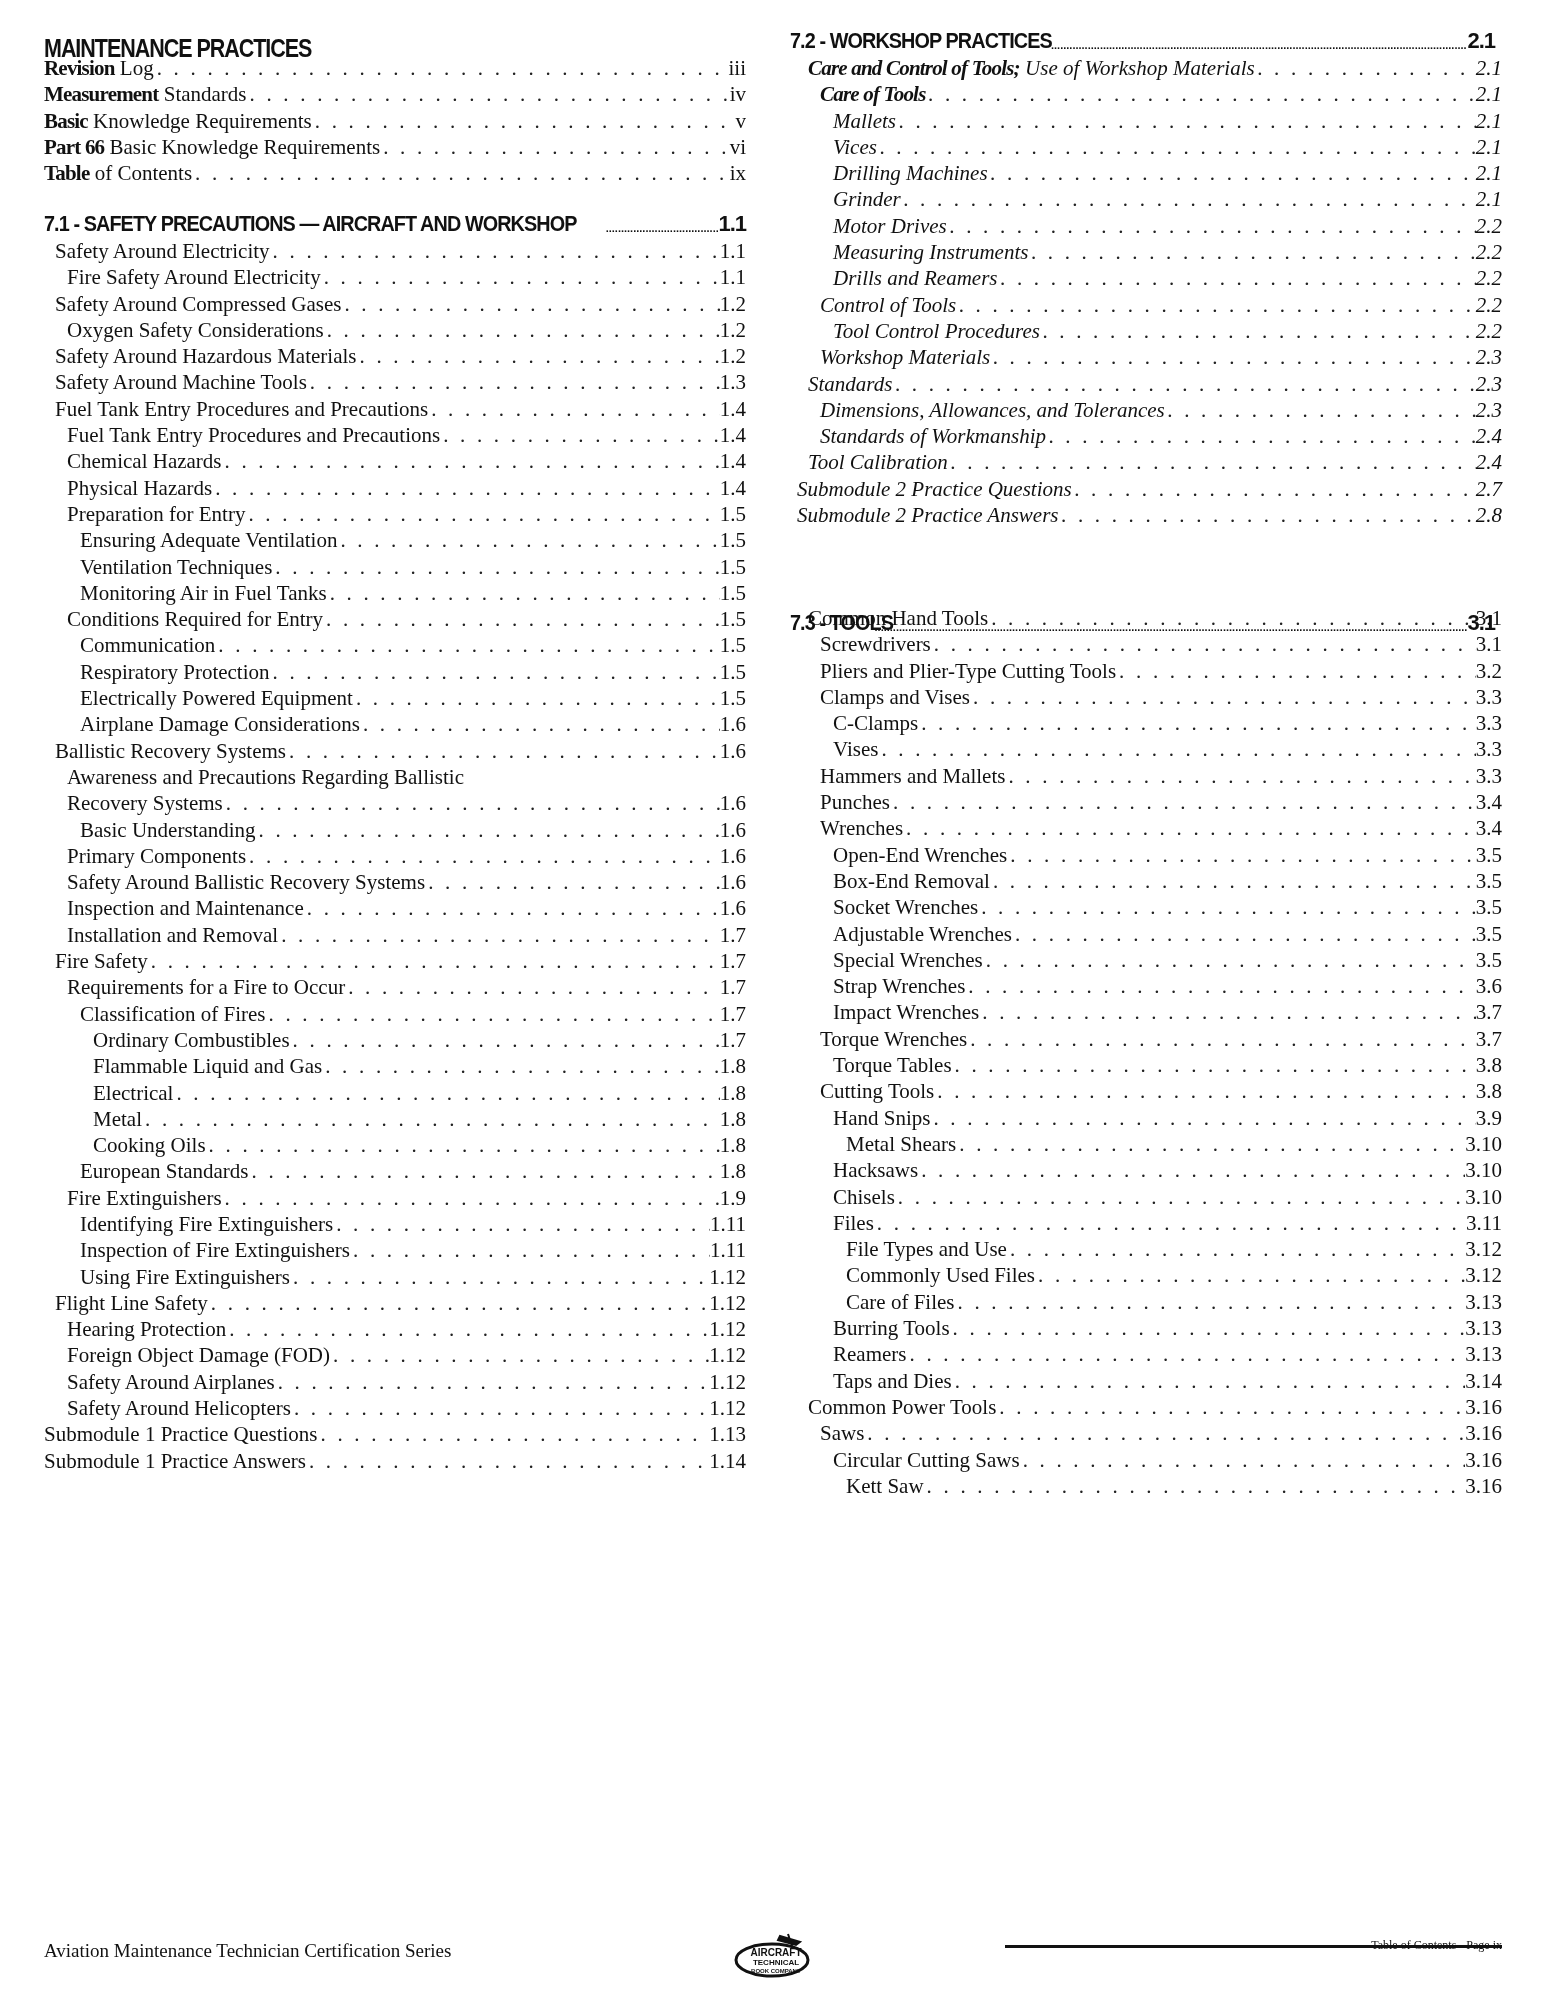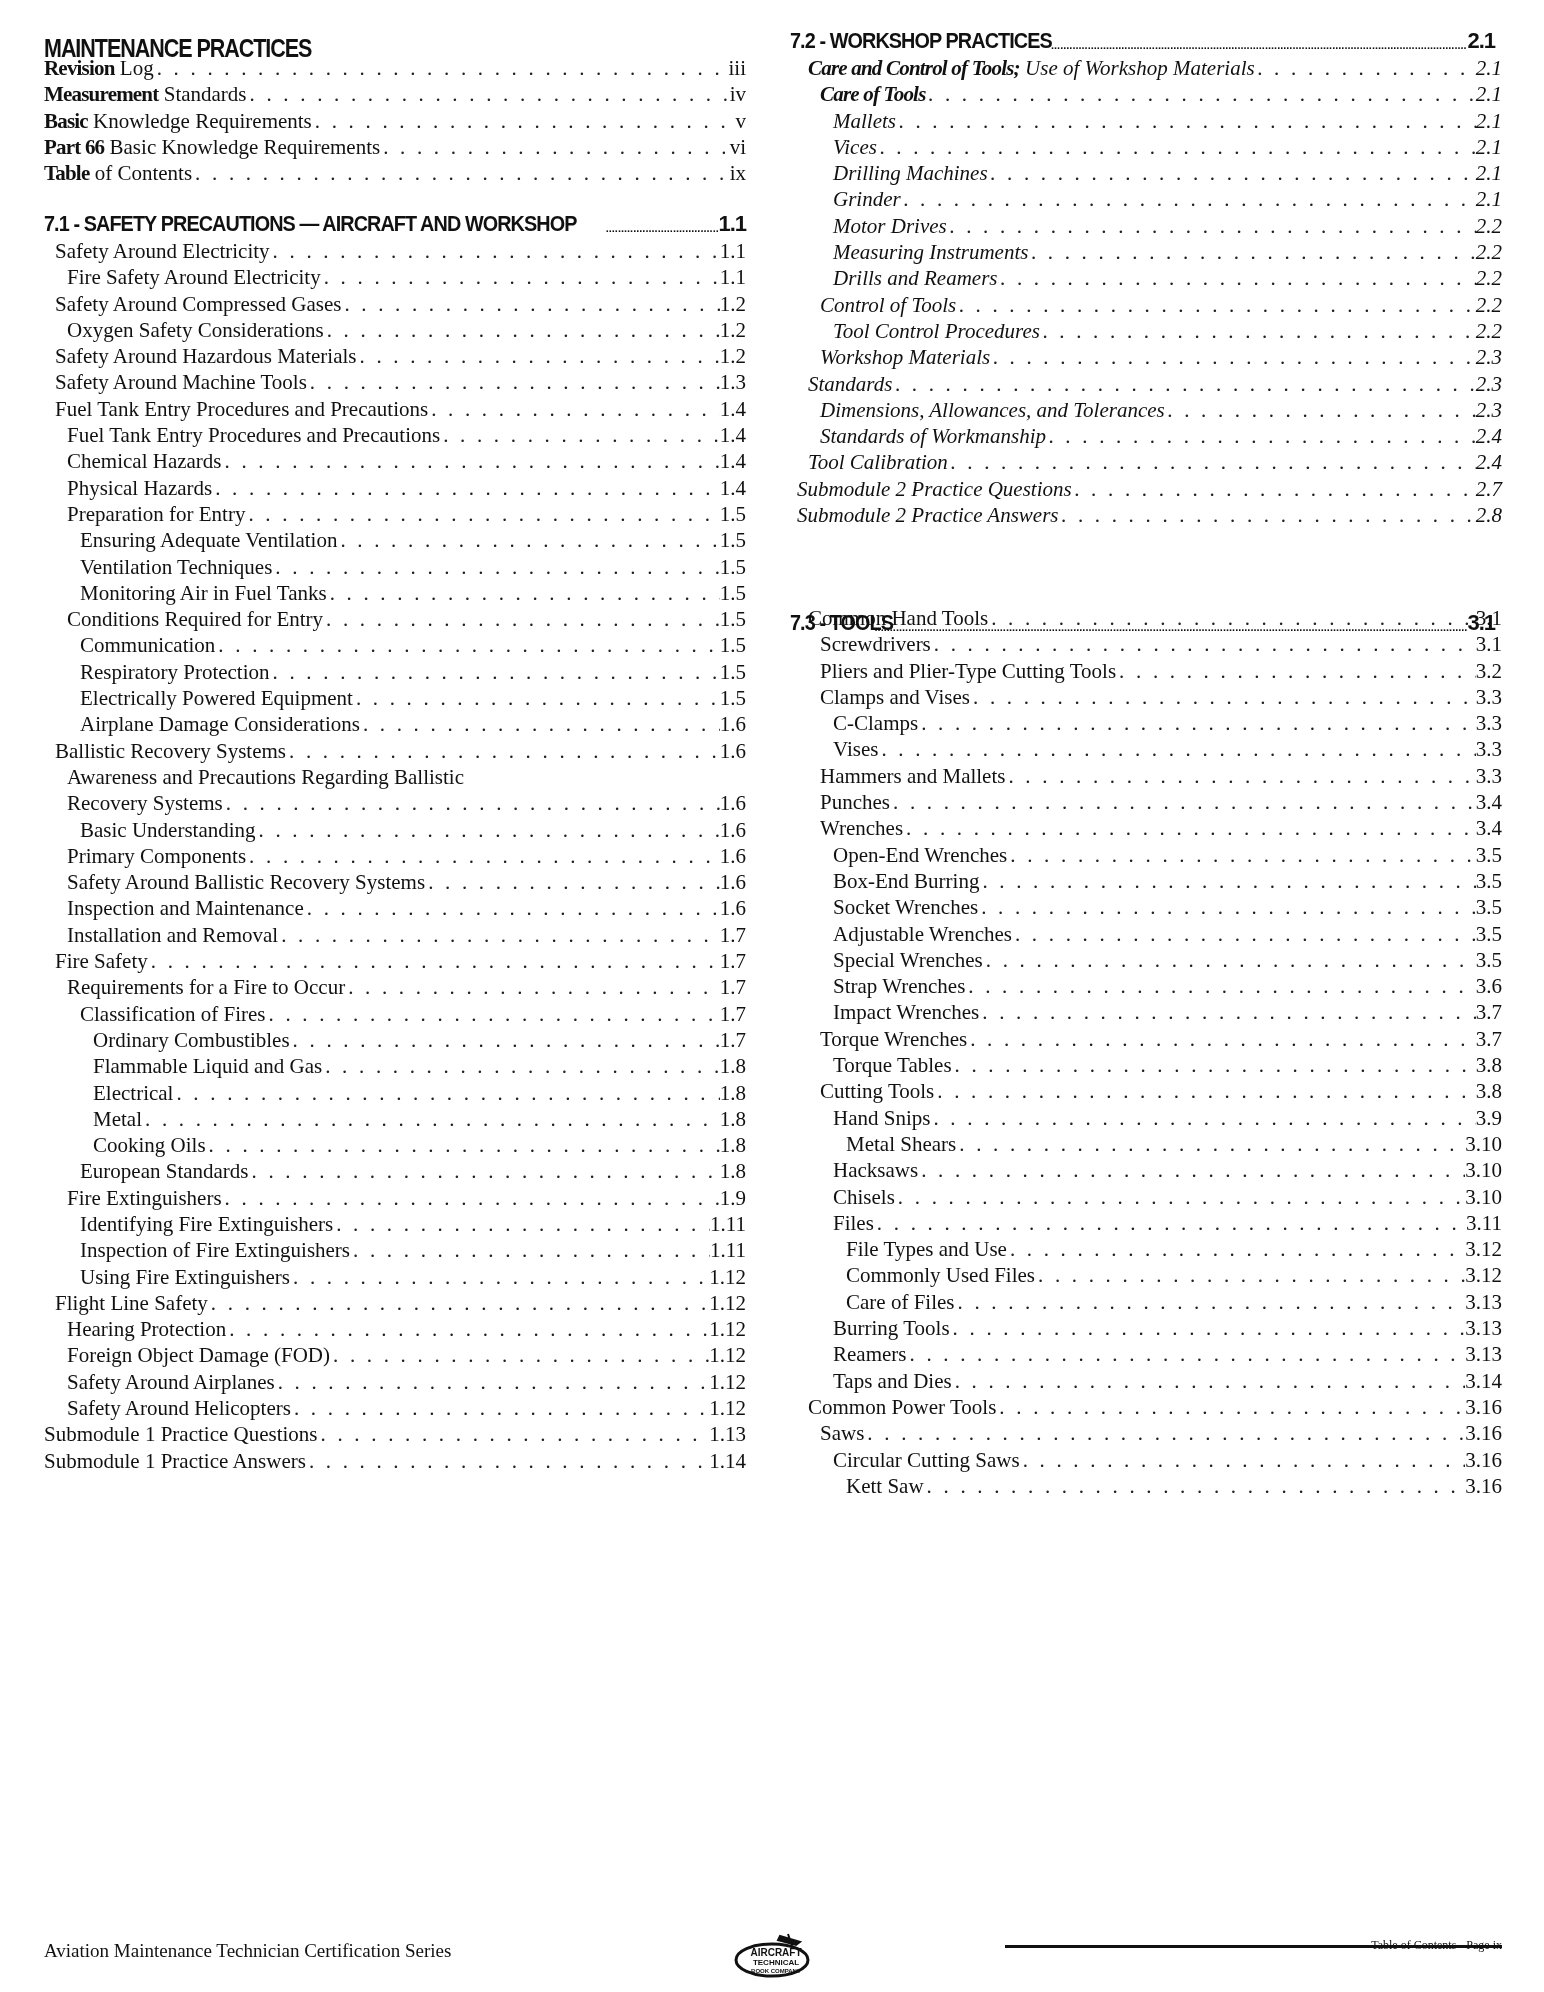--- a/index.html
+++ b/index.html
@@ -453,21 +453,21 @@
         <span class="label"><span>Wrenches</span></span>
         <span class="dots">. . . . . . . . . . . . . . . . . . . . . . . . . . . . . . . . . . . . . . . . . . . . . . . . . . . . . . . . . . . . . . . . . . . . . . . . . . . . . . . . </span>
         <span class="page">3.4</span>
       </div>
       <div class="entry l3">
         <span class="label"><span>Open-End Wrenches</span></span>
         <span class="dots">. . . . . . . . . . . . . . . . . . . . . . . . . . . . . . . . . . . . . . . . . . . . . . . . . . . . . . . . . . . . . . . . . . . . . . . . . . . . . . . . </span>
         <span class="page">3.5</span>
       </div>
       <div class="entry l3">
-        <span class="label"><span>Box-End Burring</span></span>
+        <span class="label"><span>Box-End Removal</span></span>
         <span class="dots">. . . . . . . . . . . . . . . . . . . . . . . . . . . . . . . . . . . . . . . . . . . . . . . . . . . . . . . . . . . . . . . . . . . . . . . . . . . . . . . . </span>
         <span class="page">3.5</span>
       </div>
       <div class="entry l3">
         <span class="label"><span>Socket Wrenches</span></span>
         <span class="dots">. . . . . . . . . . . . . . . . . . . . . . . . . . . . . . . . . . . . . . . . . . . . . . . . . . . . . . . . . . . . . . . . . . . . . . . . . . . . . . . . </span>
         <span class="page">3.5</span>
       </div>
       <div class="entry l3">
         <span class="label"><span>Adjustable Wrenches</span></span>

